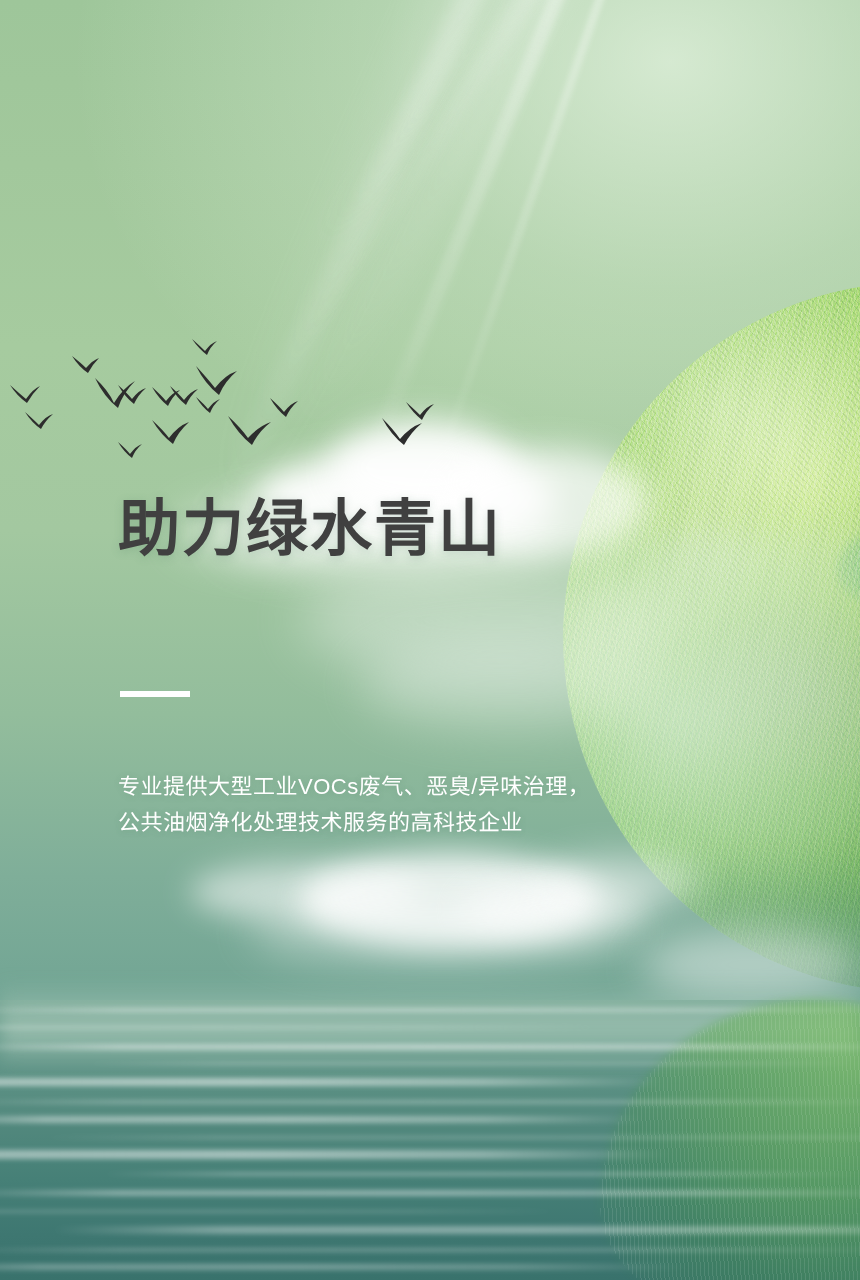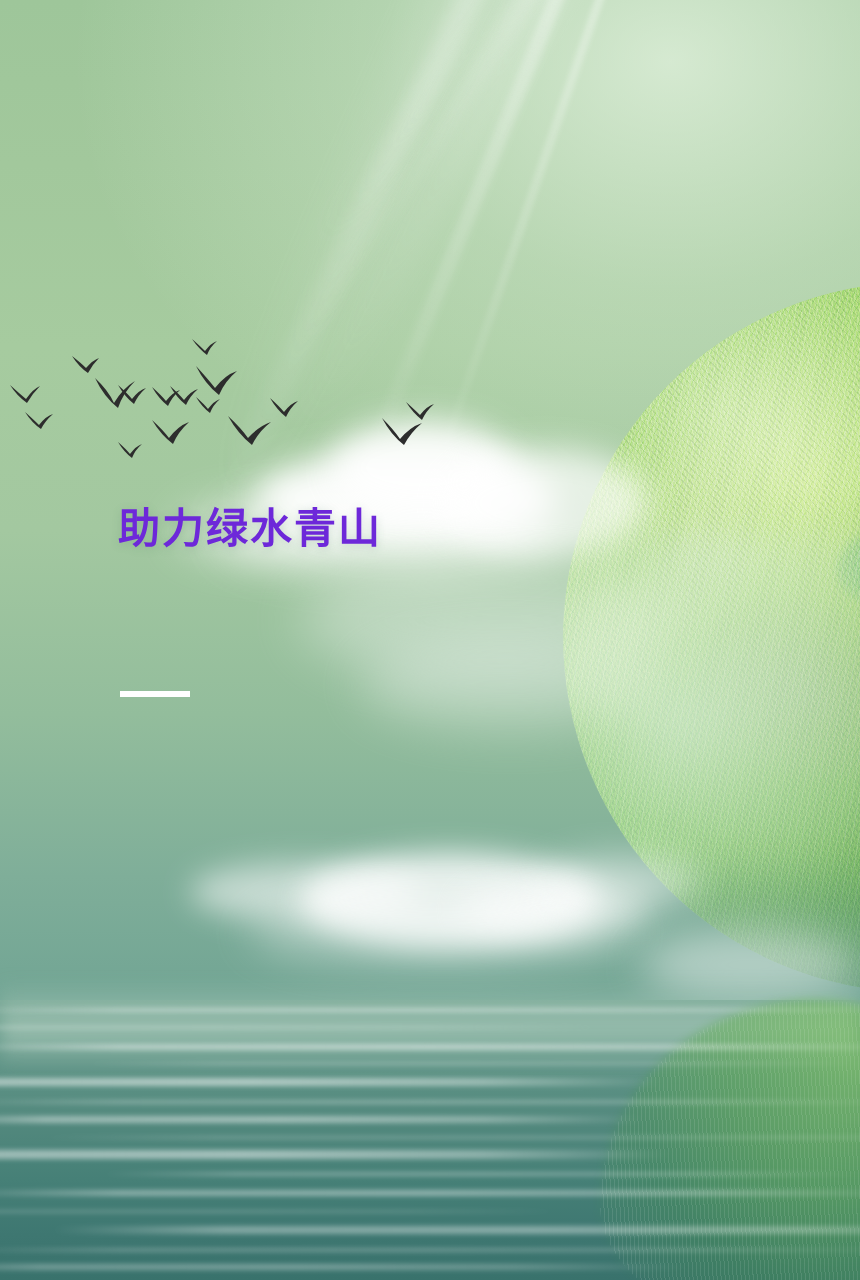--- a/index.html
+++ b/index.html
@@ -175,22 +175,22 @@
   .rp {
     position:absolute; left:-6%; width:112%;
     background:linear-gradient(90deg, rgba(255,255,255,0) 0%, rgba(255,255,255,0.85) 18%, rgba(255,255,255,0.95) 50%, rgba(255,255,255,0.7) 78%, rgba(255,255,255,0) 100%);
     filter:blur(2.5px);
   }
 
   
   .content { position:absolute; left:0; top:0; width:860px; height:1280px; }
   .headline {
     position:absolute; left:118px; top:492px;
-    color:#6d28d9;
-    font-size:42px;
+    color:#404040;
+    font-size:62px;
     font-weight:700;
     line-height:74px;
     letter-spacing:2px;
     text-shadow:0 2px 10px rgba(70,120,90,0.22);
     white-space:nowrap;
   }
   .headline .hl-line { display:block; }
   .divider {
     position:absolute; left:120px; top:691px;
     width:70px; height:6px; background:#ffffff;
@@ -306,17 +306,19 @@
 
   <div class="content">
 
     <div class="headline">
       <span class="hl-line">助力绿水青山</span>
     </div>
 
     <div class="divider"></div>
 
     <div class="subtitle">
+      <span class="sub-line">专业提供大型工业VOCs废气、恶臭/异味治理，</span>
+      <span class="sub-line">公共油烟净化处理技术服务的高科技企业</span>
     </div>
 
   </div>
 
 </div>
 
 </body></html>

